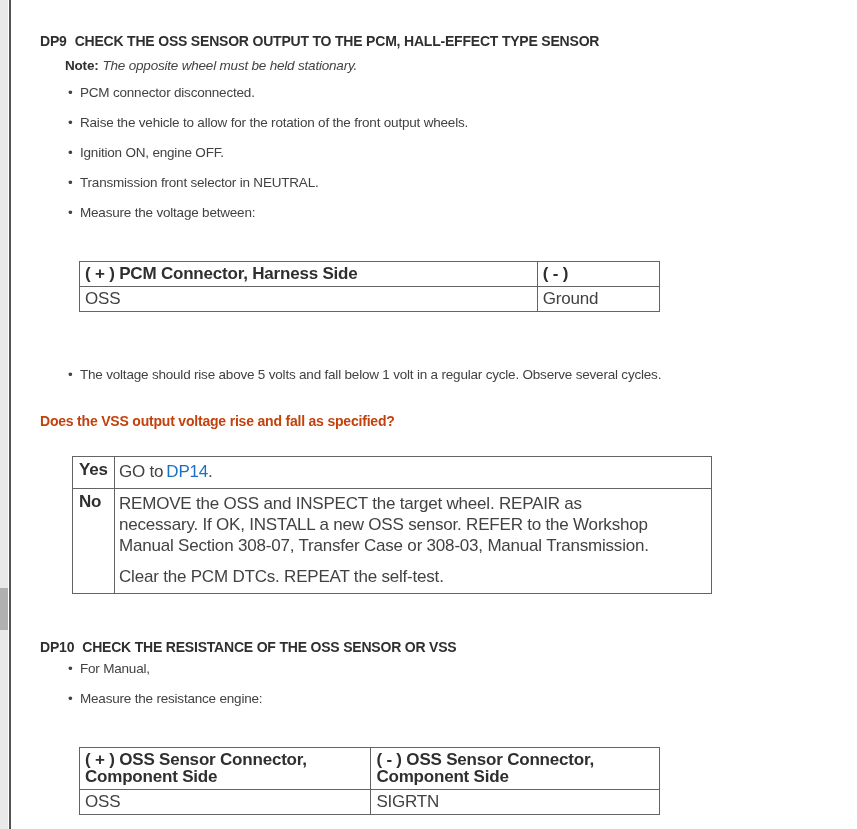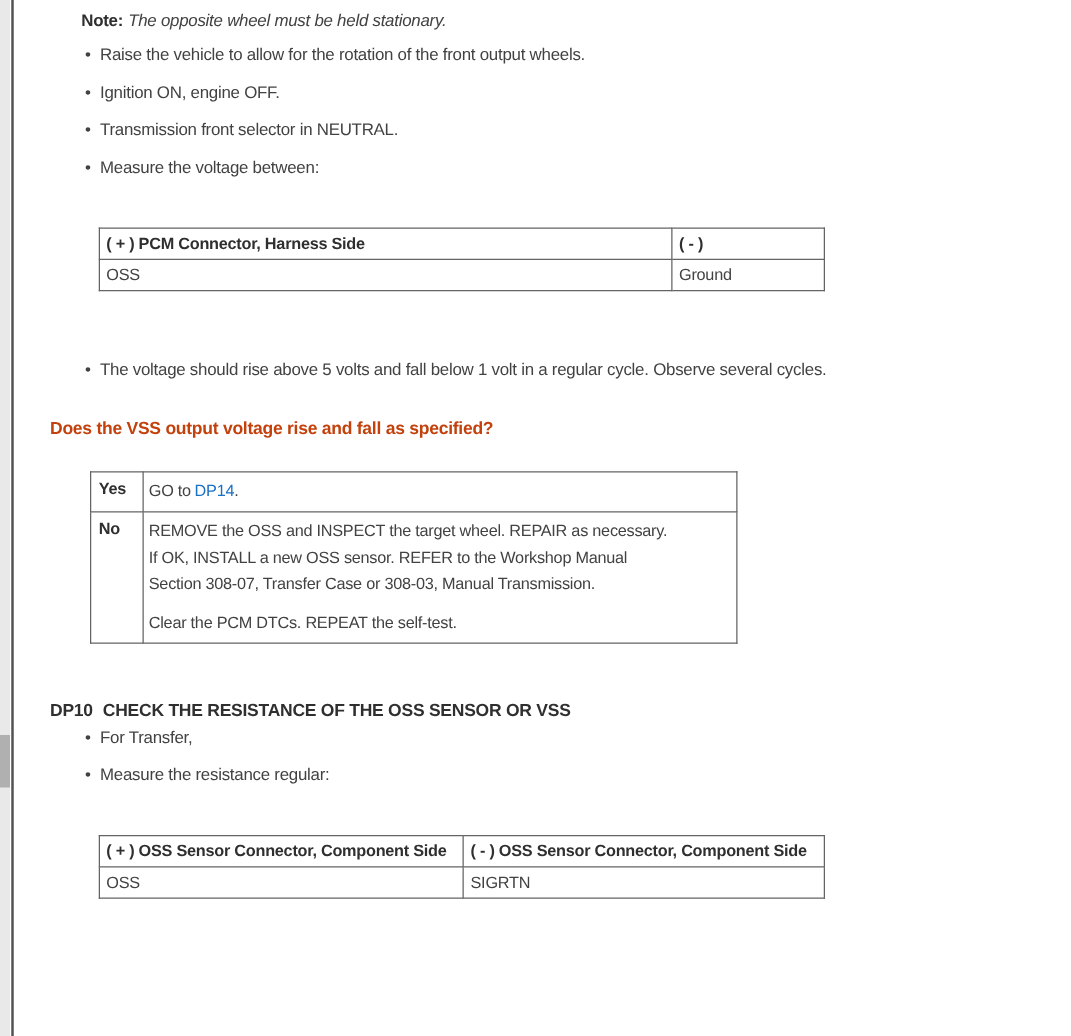--- a/index.html
+++ b/index.html
@@ -70,21 +70,21 @@
     content: "\2022";
     position: absolute;
     left: 28px; top: 0;
     color: #424242;
   }
   ul.bullets.post { margin-top: 52px; }
   ul.bullets.tight { margin-top: 5px; }
 
   table {
     border-collapse: collapse;
-    font-size: 13px;
+    font-size: 17px;
     color: #424242;
     letter-spacing: -0.2px;
   }
   table th, table td {
     border: 1px solid #646464;
     text-align: left;
     font-weight: normal;
     vertical-align: top;
     padding: 3px 4px 4px 5px;
     line-height: 17px;
@@ -102,21 +102,21 @@
   .question {
     margin: 28px 0 0 0;
     font-weight: bold;
     font-size: 14px;
     color: #c2410c;
     line-height: 16px;
   }
 
   table.decision-table {
     margin: 27px 0 0 32px;
-    width: 518px;
+    width: 640px;
   }
   table.decision-table .yn-cell {
     width: 31px;
     white-space: nowrap;
     vertical-align: top;
     padding: 4px 4px 4px 6px;
   }
   table.decision-table td.action-cell {
     padding: 4px 50px 6px 4px;
     line-height: 21px;
@@ -134,26 +134,30 @@
 </head>
 <body>
 
 <div class="scroll-track">
   <div class="scroll-thumb"></div>
 </div>
 <div class="panel-border"></div>
 
 <div class="content">
 
+  <div class="dp-heading">
+    <span class="code">DP9</span><span>CHECK THE OSS SENSOR OUTPUT TO THE PCM, HALL-EFFECT TYPE SENSOR</span>
+  </div>
 
   <p class="note-line">
     <span class="note-label">Note:</span><span class="note-text">The opposite wheel must be held stationary.</span>
   </p>
 
   <ul class="bullets">
+    <li>PCM connector disconnected.</li>
     <li>Raise the vehicle to allow for the rotation of the front output wheels.</li>
     <li>Ignition ON, engine OFF.</li>
     <li>Transmission front selector in NEUTRAL.</li>
     <li>Measure the voltage between:</li>
   </ul>
 
   <table class="measure-table t1">
     <tbody>
         <tr>
       <th class="col-a">( + ) PCM Connector, Harness Side</th>
@@ -188,22 +192,22 @@
       </td>
     </tr>
   </tbody>
     </table>
 
   <div class="dp-heading second">
     <span class="code">DP10</span><span>CHECK THE RESISTANCE OF THE OSS SENSOR OR VSS</span>
   </div>
 
   <ul class="bullets tight">
-    <li>For Transfer,</li>
-    <li>Measure the resistance regular:</li>
+    <li>For Manual,</li>
+    <li>Measure the resistance engine:</li>
   </ul>
 
   <table class="measure-table t3">
     <tbody>
         <tr>
       <th class="col-a">( + ) OSS Sensor Connector, Component Side</th>
       <th class="col-b">( - ) OSS Sensor Connector, Component Side</th>
     </tr>
     <tr>
       <td>OSS</td>

